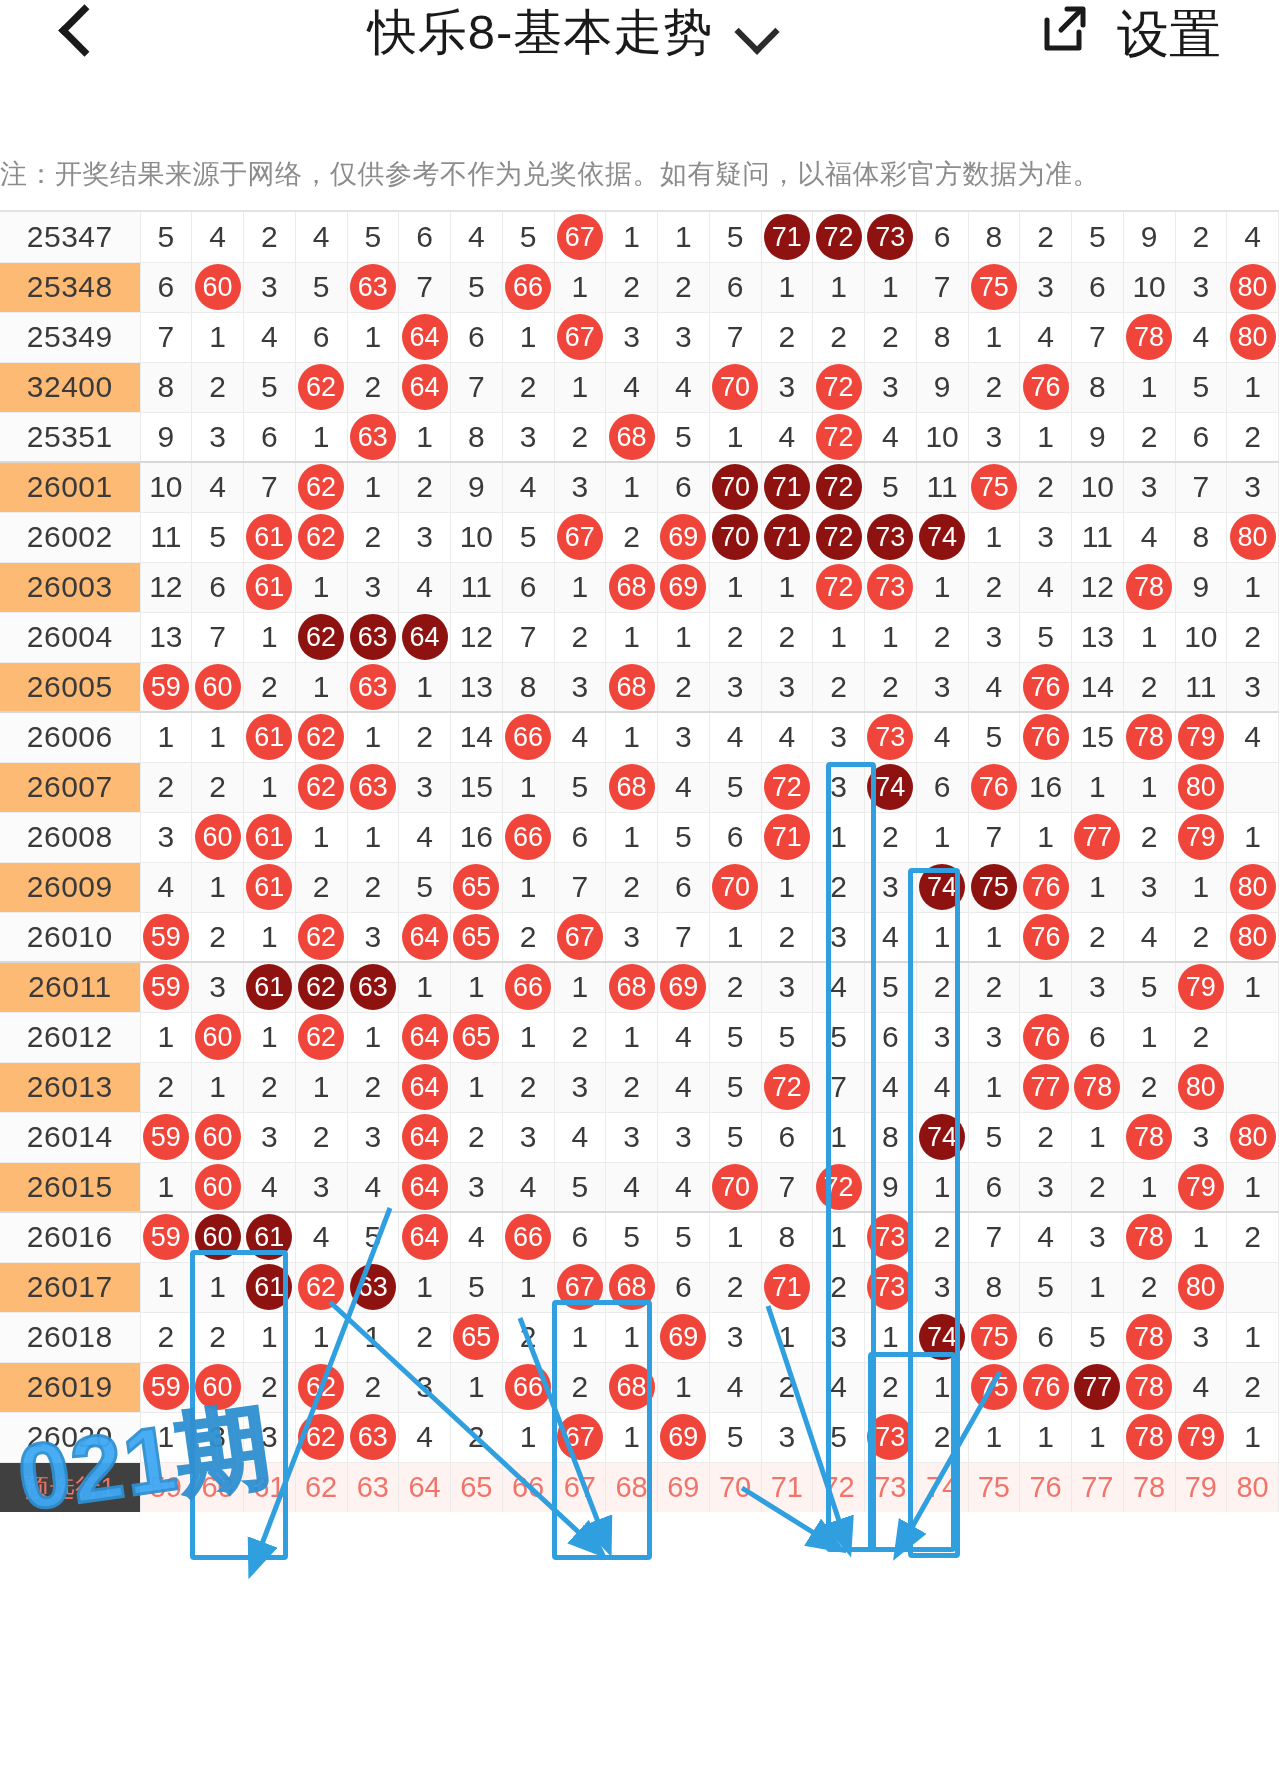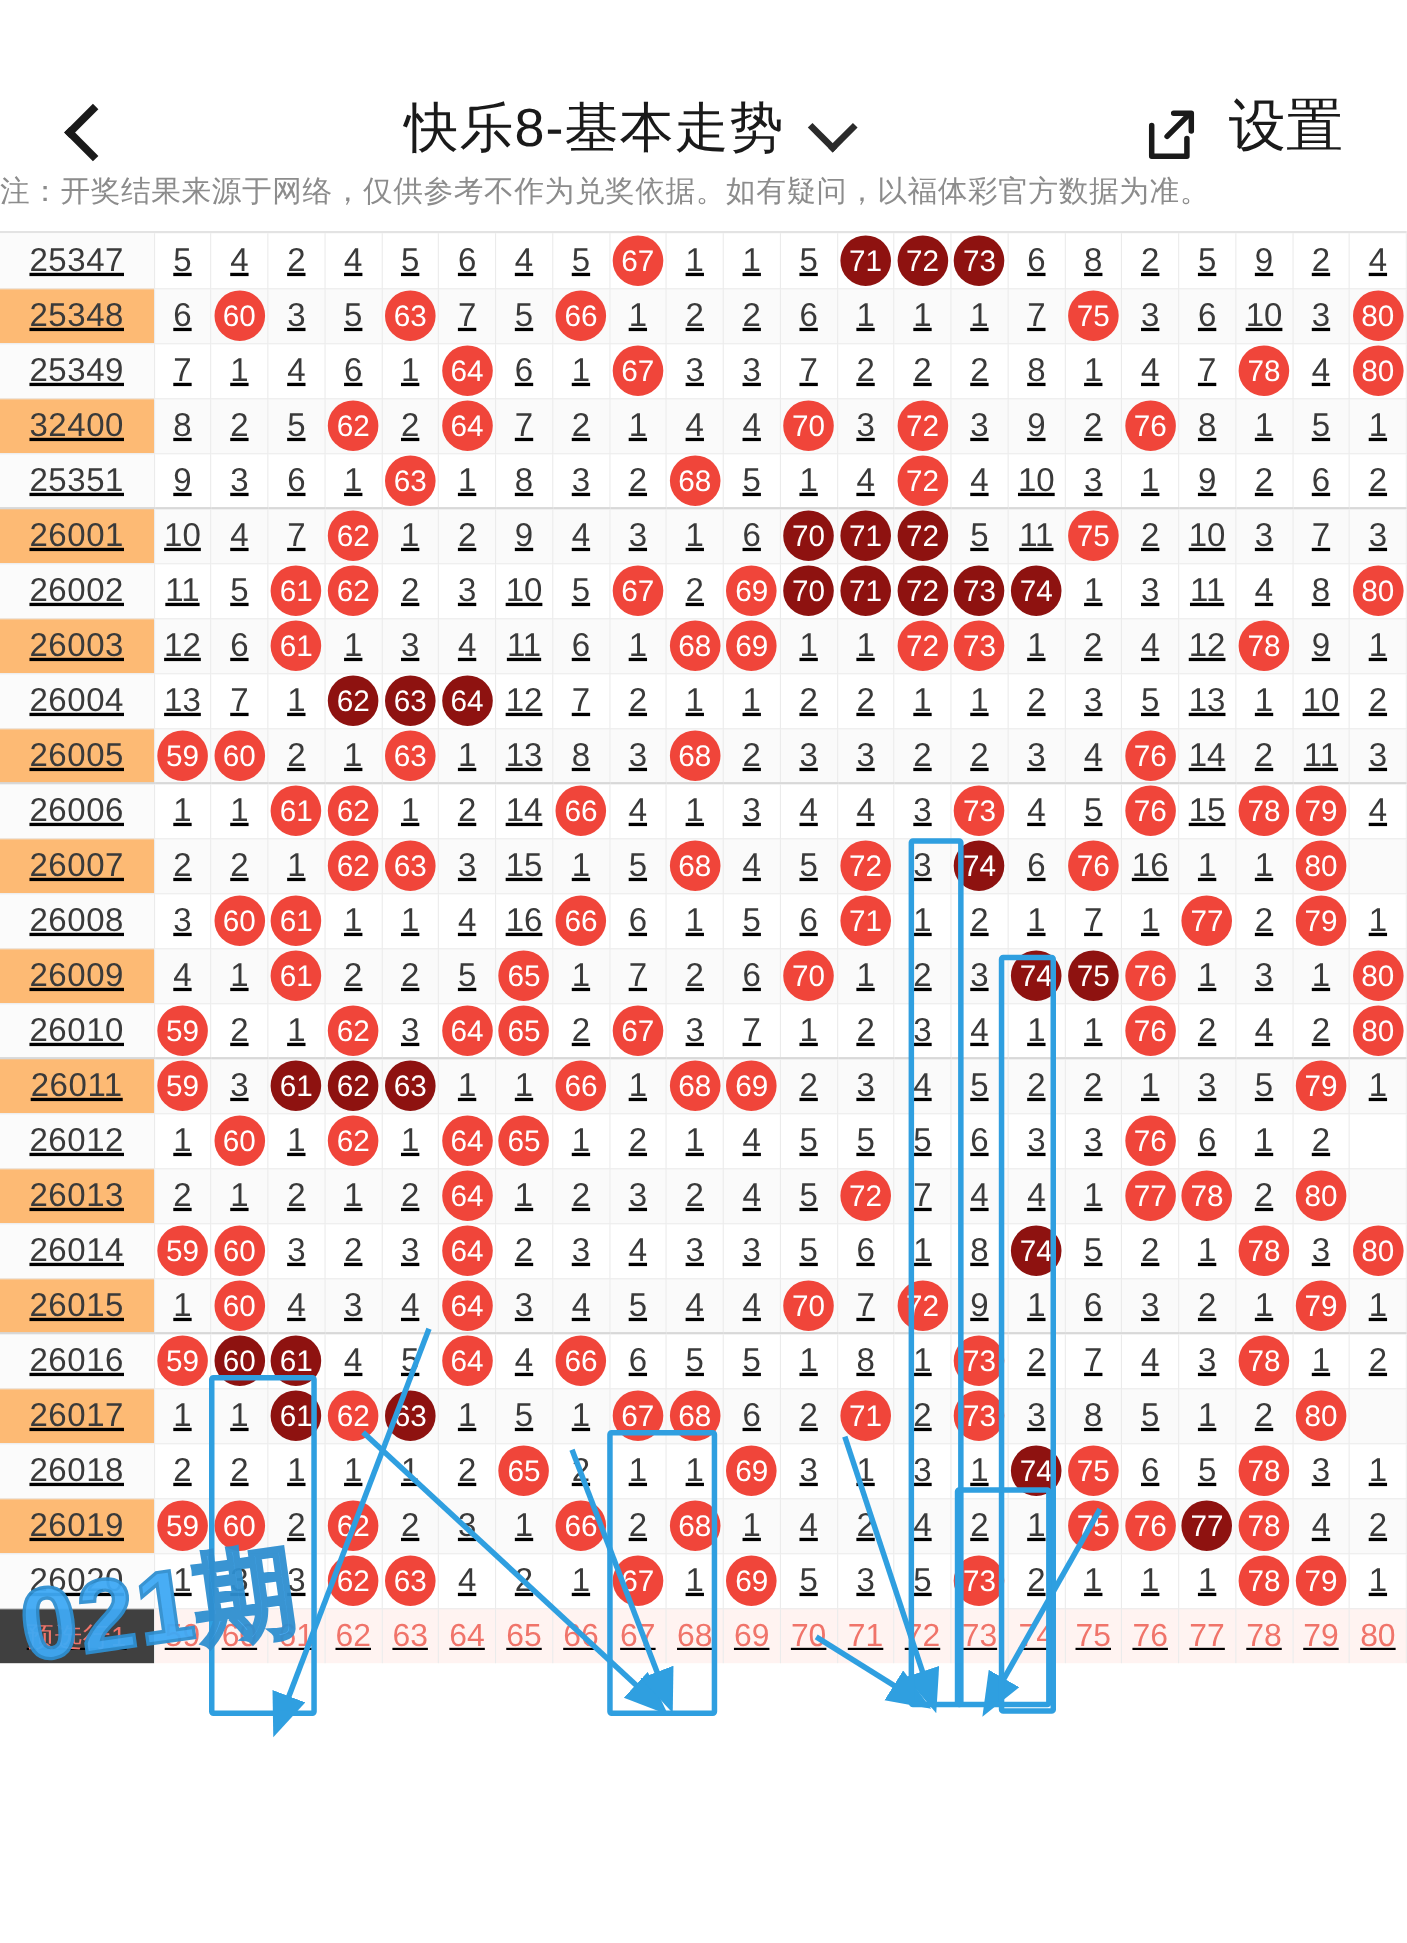--- a/index.html
+++ b/index.html
@@ -13,21 +13,21 @@
     width: 1279px;
     height: 1766px;
     overflow: hidden;
     background: #fff;
   }
   
   .header {
     position: relative;
     height: 150px;
     display: flex;
-    align-items: flex-end;
+    align-items: flex-start;
     padding: 0 30px;
   }
   .back-icon {
     width: 60px; height: 60px;
     margin-left: 20px;
     position: relative;
     cursor: pointer;
     flex: 0 0 auto;
   }
   .back-icon::before {
@@ -90,21 +90,20 @@
   }
   
   .table-wrap {
     position: relative;
     border-top: 2px solid #e3e3e3;
   }
   table.trend {
     border-collapse: collapse;
     width: 1279px;
     table-layout: fixed;
-    text-decoration: underline;
   }
   table.trend td {
     height: 50px;
     text-align: center;
     vertical-align: middle;
     font-size: 30px;
     color: #3a3a3a;
     border-right: 1px solid #ebebeb;
     border-bottom: 1px solid #ebebeb;
     padding: 0;

